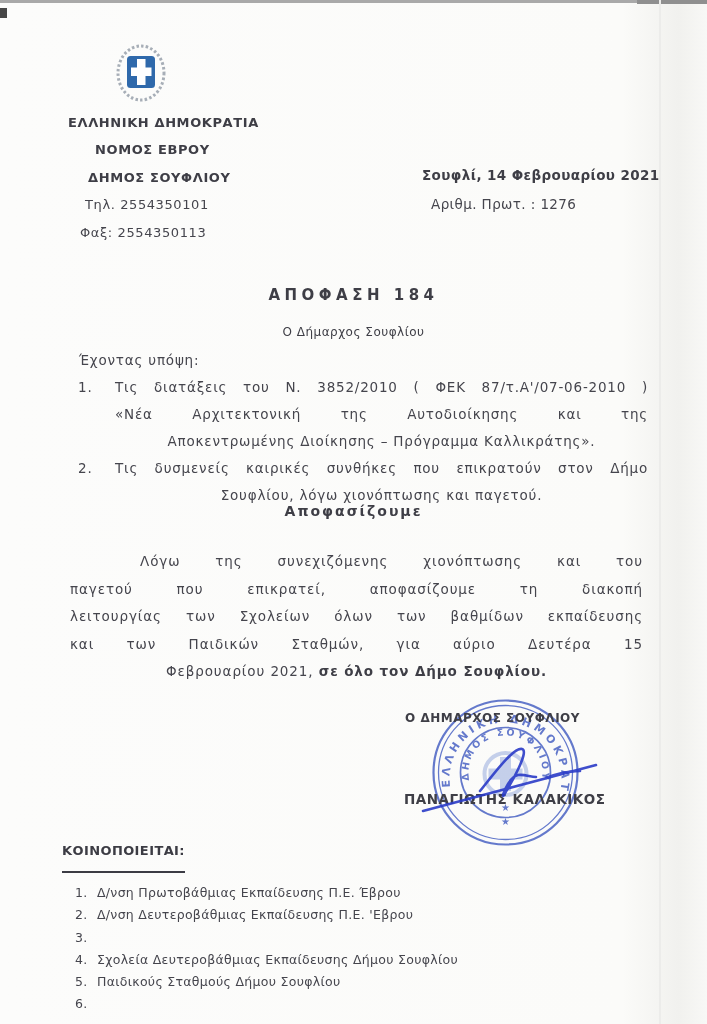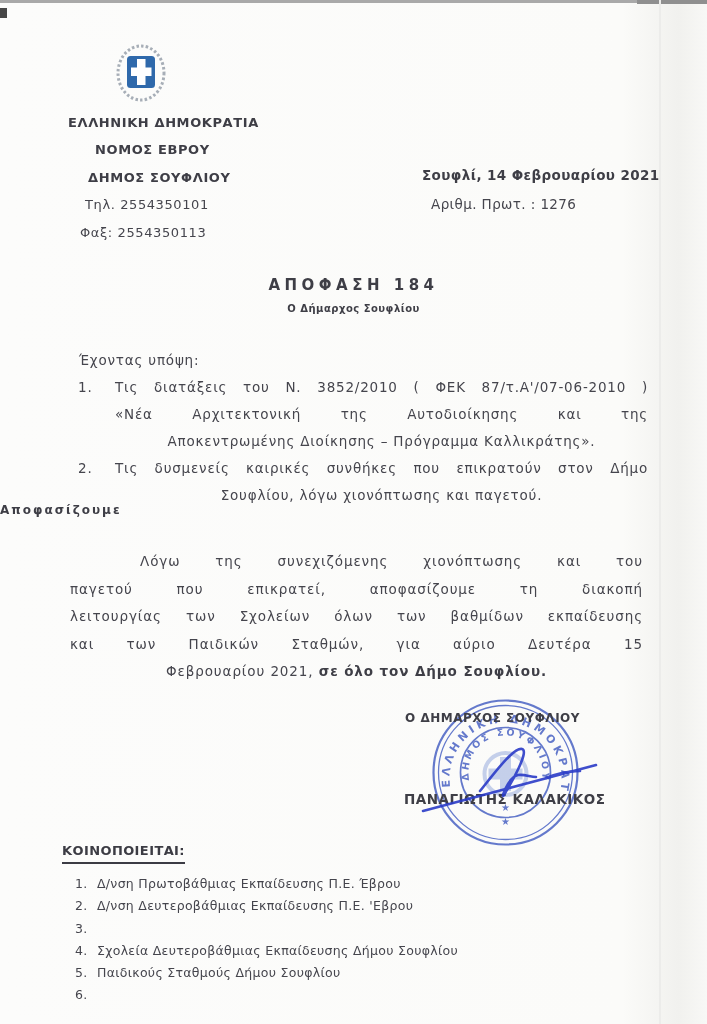--- a/index.html
+++ b/index.html
@@ -19,52 +19,52 @@
   .org{font-weight:bold;color:#3e3e46;}
   .org-2{margin-left:27px;}
   .org-3{margin-left:20px;}
   .tel{margin-left:17px;}
   .fax{margin-left:12px;}
   .header-right{position:absolute;left:422px;top:161px;font-size:13.5px;line-height:29px;letter-spacing:.4px;}
   .place-date{font-weight:bold;color:#3e3e46;}
   .protocol{margin-left:9px;}
 
   
-  .title-block{position:absolute;left:0;top:276px;width:707px;text-align:center;color:#3e3e46;}
+  .title-block{position:absolute;left:0;top:286px;width:707px;text-align:center;color:#3e3e46;}
   .title{font-weight:bold;font-size:15px;letter-spacing:4.5px;}
-  .subtitle{font-weight:bold;font-size:10px;margin-top:9px;letter-spacing:.5px;}
+  .subtitle{font-weight:normal;font-size:12px;margin-top:21px;letter-spacing:.5px;}
 
   
   .preamble{position:absolute;left:79px;top:352px;font-size:13.5px;letter-spacing:.8px;}
   .considerations{position:absolute;left:78px;top:374px;width:570px;font-size:13.5px;line-height:27px;letter-spacing:.8px;}
   .cons-item{display:flex;}
   .cons-num{width:37px;flex:0 0 37px;}
   .cons-lines{flex:1;min-width:0;}
   .jline{text-align:justify;text-align-last:justify;}
   .jlast{text-align:center;}
-  .decision-heading{position:absolute;left:0;top:503px;width:707px;
-        font-weight:bold;font-size:12px;letter-spacing:2px;color:#3e3e46;}
+  .decision-heading{position:absolute;left:0;top:503px;width:707px;text-align:center;
+        font-weight:bold;font-size:14px;letter-spacing:2px;color:#3e3e46;}
   .paragraph{position:absolute;left:70px;top:548px;width:573px;font-size:13.5px;
         line-height:27.6px;letter-spacing:.9px;}
   .p-first{padding-left:70px;}
   .p-bold{font-weight:bold;color:#3e3e46;}
 
   
   .sig-role{position:absolute;left:405px;top:711px;font-weight:bold;font-size:12px;
         letter-spacing:.5px;color:#3e3e46;z-index:3;text-align:center;}
   .stamp{position:absolute;left:428px;top:695px;z-index:2;opacity:.85;}
   .stampTxt{fill:#4a63c4;font-weight:bold;font-family:"DejaVu Sans","Liberation Sans",sans-serif;}
   .sig-scribble{position:absolute;left:418px;top:733px;z-index:4;}
   .sig-name{position:absolute;left:404px;top:791px;font-weight:bold;font-size:13.5px;
         letter-spacing:.5px;color:#3e3e46;z-index:3;}
 
   
   .distribution{position:absolute;left:62px;top:843px;font-size:12.5px;color:#45454d;}
   .dist-heading{font-weight:bold;font-size:13px;color:#3c3c44;border-bottom:2px solid #3c3c44;
-        display:inline-block;padding-bottom:4px;letter-spacing:.4px;}
+        display:inline-block;padding-bottom:13px;letter-spacing:.4px;}
   .dist-list{margin-top:9px;line-height:22.3px;letter-spacing:.3px;}
   .dist-item{display:flex;}
   .dist-num{width:22px;flex:0 0 22px;margin-left:13px;}
 </style>
 </head>
 <body>
 
 <div class="page">
 
   <div class="scan-top"></div>

